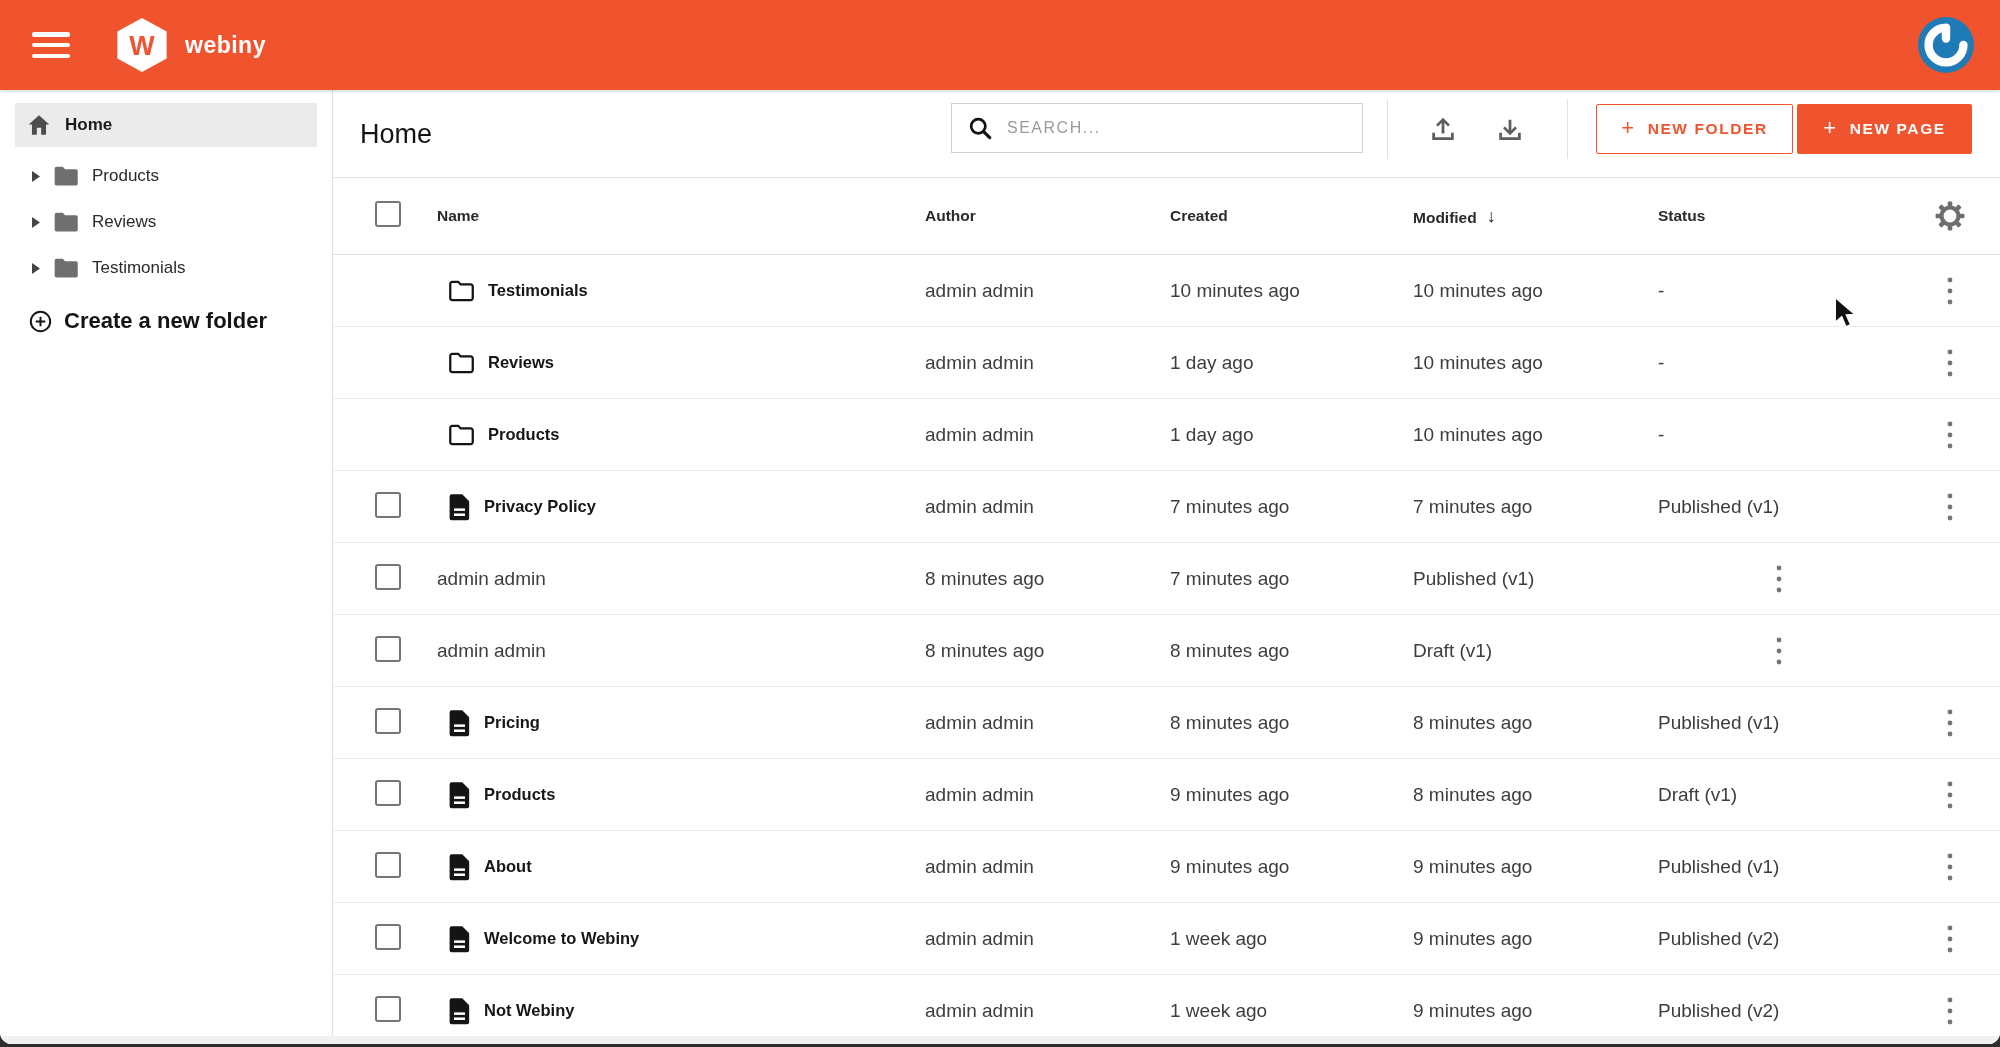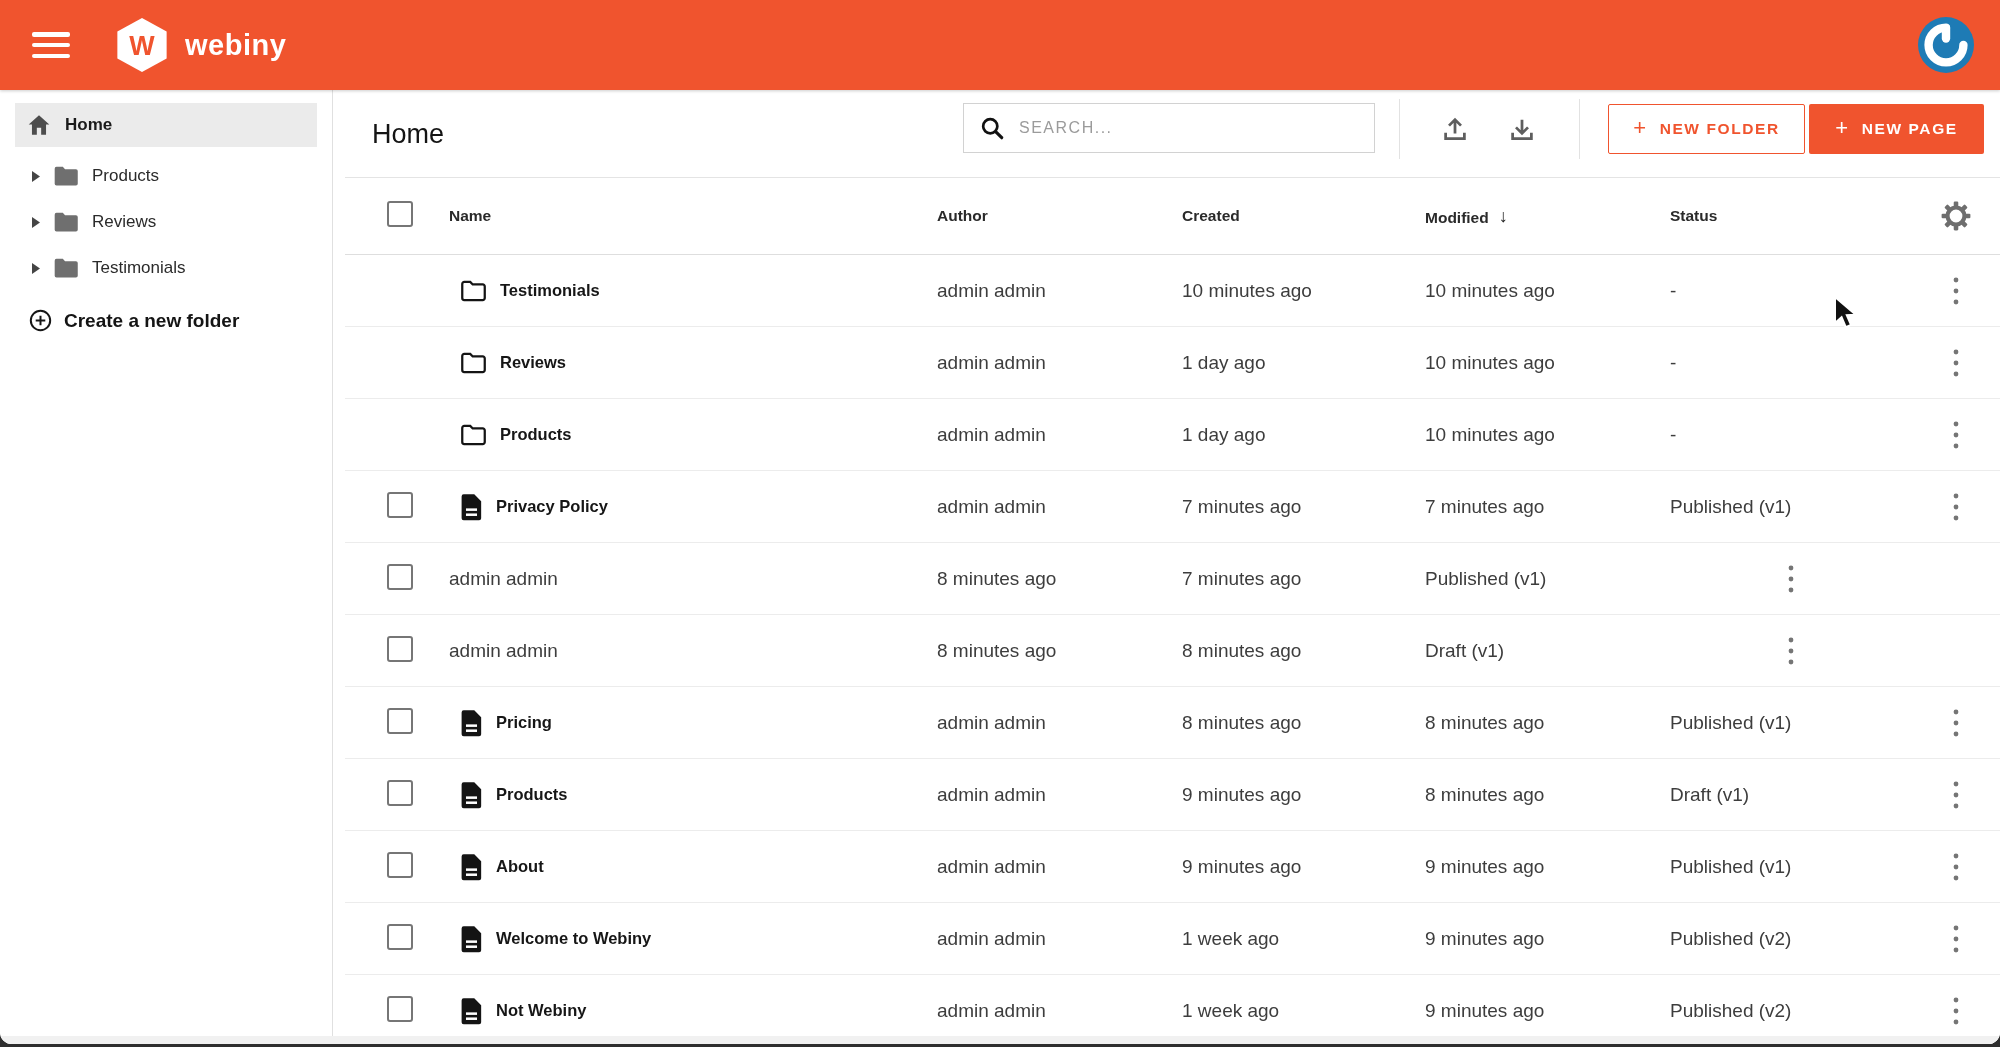--- a/index.html
+++ b/index.html
@@ -8,34 +8,34 @@
   .app { position:relative; width:2000px; height:1044px; background:#fff;
          border-radius:0 0 12px 12px; overflow:hidden; }
 
   
   .topbar { height:90px; background:#F0542E; display:flex; align-items:center;
             box-shadow:0 1px 3px rgba(0,0,0,.2); position:relative; z-index:5; }
   .hamburger { margin-left:32px; width:38px; height:26px; display:flex; flex-direction:column;
                justify-content:space-between; cursor:pointer; }
   .hamburger span { display:block; height:4.5px; background:#fff; border-radius:2px; }
   .logo { margin-left:44px; display:flex; align-items:center; gap:15px; }
-  .brand { color:#fff; font-size:29px; font-weight:bold; letter-spacing:.5px; }
+  .brand { color:#fff; font-size:23px; font-weight:bold; letter-spacing:.5px; }
   .avatar { margin-left:auto; margin-right:26px; width:56px; height:56px; cursor:pointer; }
 
   
-  .shell { display:flex; height:954px;gap:12px; }
+  .shell { display:flex; height:954px; }
   .sidebar { width:333px; border-right:1px solid #e0e0e0; padding-top:13px; background:#fff; flex:none; }
   .side-home { margin:0 15px; height:44px; background:#ebebeb; display:flex; align-items:center;
                padding-left:11px; gap:13px; font-weight:700; font-size:17px; color:#1a1a1a; cursor:pointer; }
   .tree { margin-top:6px; }
   .tree-item { height:46px; display:flex; align-items:center; padding-left:31px; gap:12px;
                font-size:17px; color:#2b2b2b; cursor:pointer; }
   .tree-item .caret { width:10px; display:flex; }
   .create-folder { margin-top:17px; display:flex; align-items:center; padding-left:28px; gap:11px;
-                   font-weight:700; font-size:19px; color:#141414; cursor:pointer; }
+                   font-weight:700; font-size:22px; color:#141414; cursor:pointer; }
 
   
   .main { flex:1; display:flex; flex-direction:column; background:#fff; min-width:0; }
   .content-header { height:88px; border-bottom:1px solid #e4e4e4; position:relative; flex:none; }
   .page-title { position:absolute; left:27px; top:50%; transform:translateY(-50%);
                 font-size:27px; color:#141414; }
   .search-box { position:absolute; left:618px; top:13px; width:412px; height:50px;
                 border:1px solid #d2d2d2; border-radius:0; display:flex; align-items:center;
                 padding-left:15px; gap:13px; background:#fff; }
   .search-box input { border:none; outline:none; flex:1; height:100%; font-size:16px;

